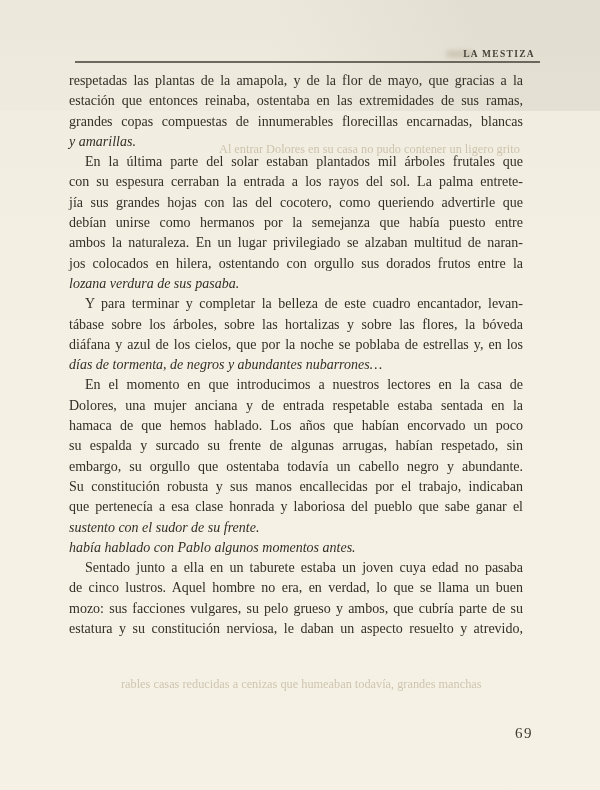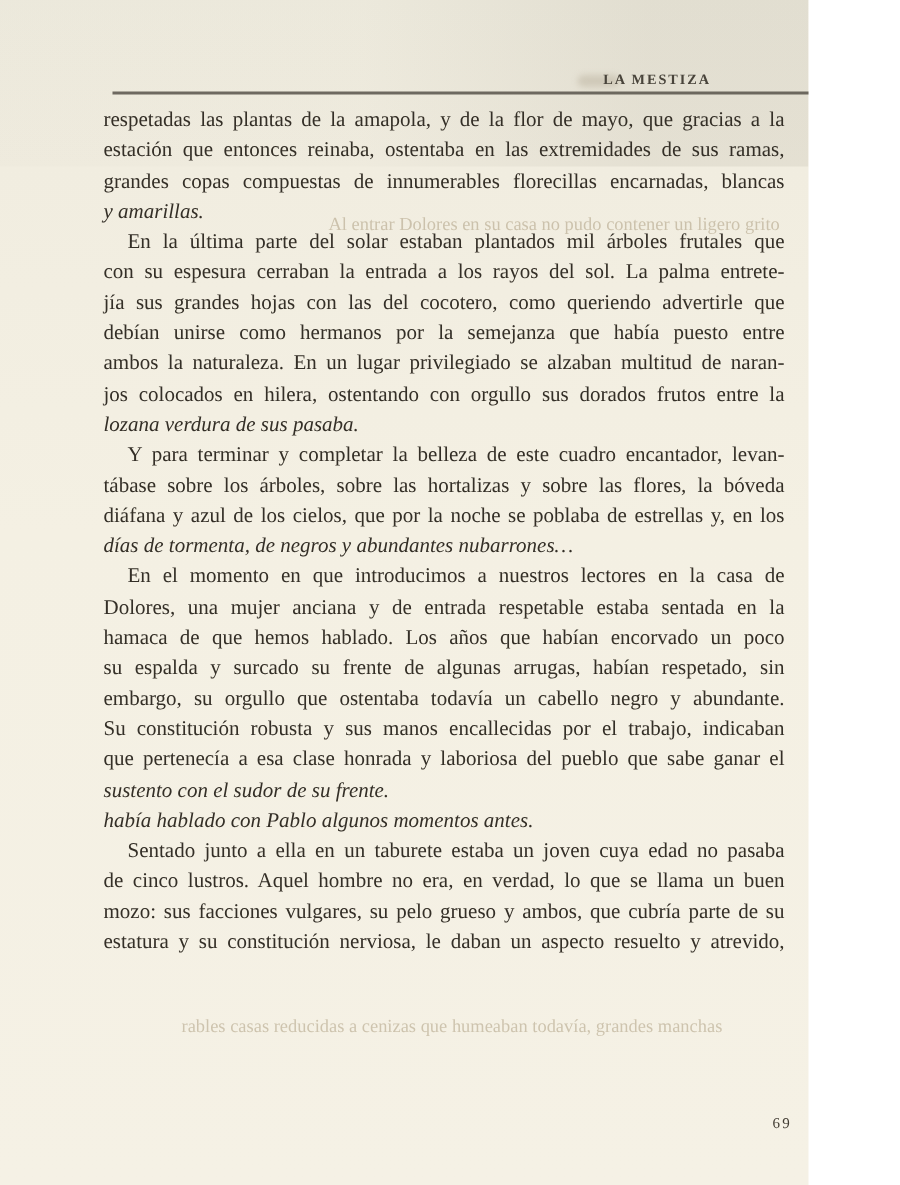--- a/index.html
+++ b/index.html
@@ -1,18 +1,18 @@
 <!DOCTYPE html>
 <html><head>
 <meta charset="utf-8">
 <style>
   html, body { margin: 0; padding: 0; background: #ffffff; }
   .page {
     position: relative;
-    width: 539px;
+    width: 600px;
     height: 790px;
     overflow: hidden;
     background: linear-gradient(180deg, #eeebde 0%, #f1ede0 14%, #f4f0e3 45%, #f5f1e5 100%);
     font-family: "Liberation Serif", "DejaVu Serif", serif;
   }
   
   .scan-band {
     position: absolute;
     top: 0; left: 0; right: 0;
     height: 111px;
@@ -63,23 +63,23 @@
   .ghost {
     position: absolute;
     font-size: 12.3px;
     color: #9f8e6e;
     opacity: 0.45;
     filter: blur(0.4px);
     white-space: nowrap;
   }
   .page-number {
     position: absolute;
-    top: 744px;
+    top: 725px;
     left: 515px;
-    font-size: 10px;
+    font-size: 15px;
     letter-spacing: 1.5px;
     color: #423c33;
   }
 </style>
 </head>
 <body>
 
 <div class="page">
   <div class="scan-band"></div>
 

